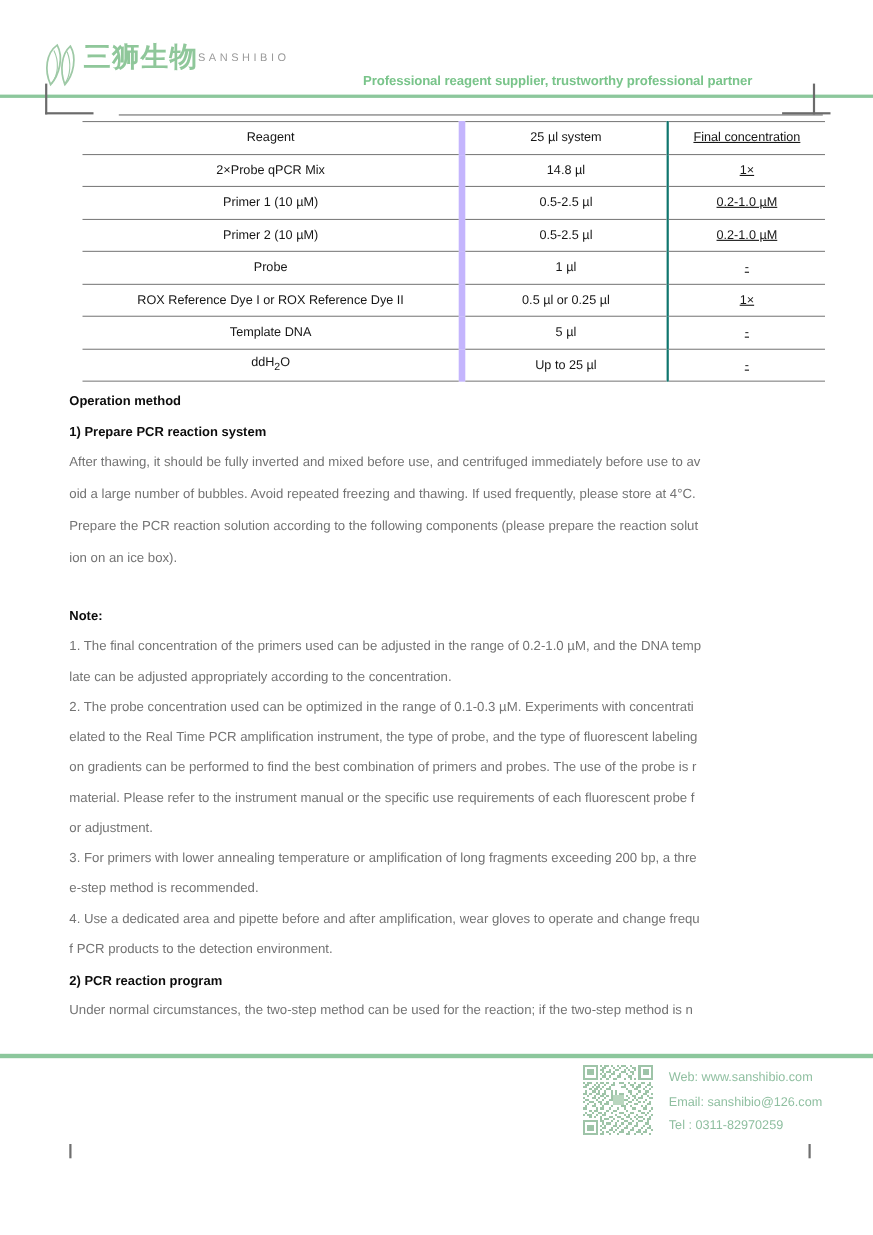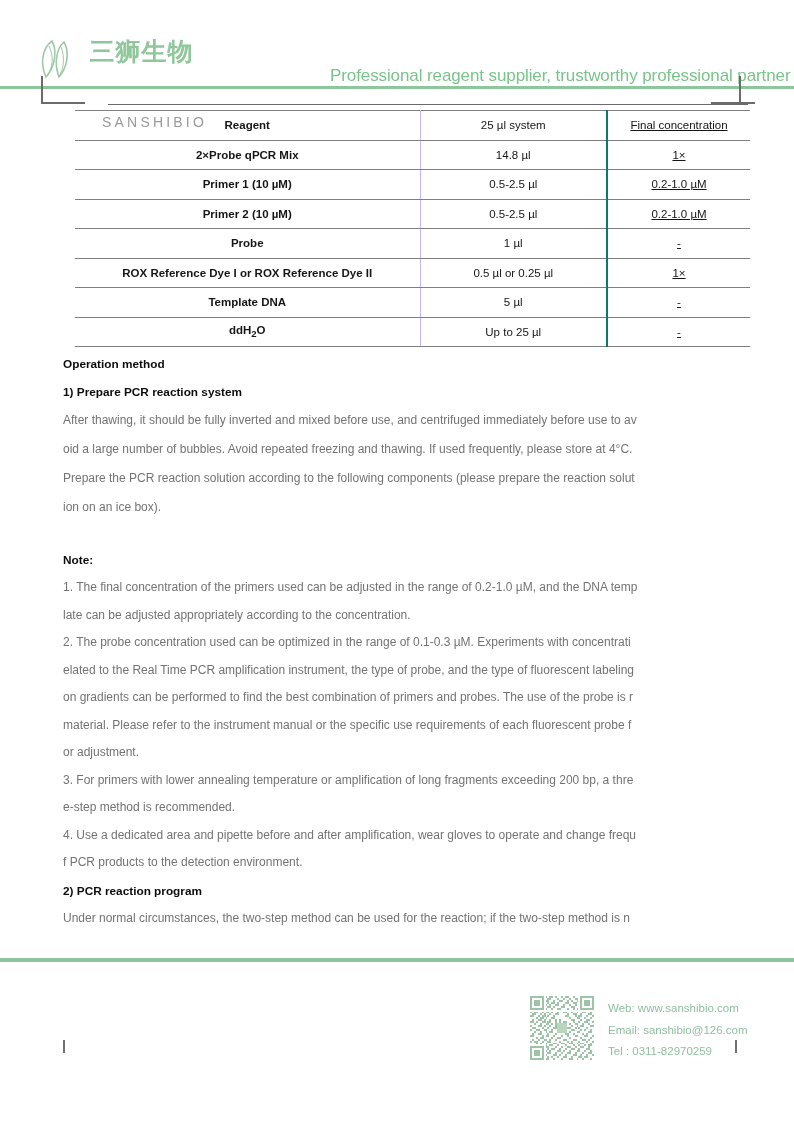--- a/index.html
+++ b/index.html
@@ -22,47 +22,45 @@
   }
   .logo-block {
     position: absolute;
     left: 38px; top: 38px;
     display: flex;
     align-items: flex-start;
   }
   .leaf-icon { width: 34px; height: 42px; display:block; }
   .logo-text {
     margin-left: 4px;
-    display: flex; flex-direction: column;
+    display: flex; flex-direction: row;
     align-items: center;
-    gap: 48px;
   }
   .logo-cn {
     font-family: "DejaVu Sans", sans-serif;
     font-size: 25px;
     font-weight: 700;
     line-height: 27px;
     color: #8fc79a;
     letter-spacing: 1px;
     white-space: nowrap;
   }
   .logo-en {
-    font-size: 14px;
+    font-size: 10px;
     letter-spacing: 3.2px;
     color: #9a9a9a;
     margin-top: 1px;
     font-weight: 400;
-    margin-left: 26px;
   }
   .tagline {
     position: absolute;
     left: 330px; top: 66px;
     width: 460px;
-    font-size: 17px;
-    font-weight: 400;
+    font-size: 12px;
+    font-weight: 700;
     color: #79c48a;
     white-space: nowrap;
     letter-spacing: -0.1px;
   }
   .header-rule {
     position: absolute;
     left: 0; top: 86px; width: 794px; height: 3px;
     background: #8cc79c;
   }
   
@@ -94,21 +92,21 @@
   }
   .rx-table td, .rx-table th {
     border-top: 1px solid #7f7f7f;
     border-bottom: 1px solid #7f7f7f;
     text-align: center;
     font-weight: 400;
     height: 29.5px;
     padding: 0 4px;
     white-space: nowrap;
   }
-  .rx-table .c0 { width: 345px; border-right: 1px solid #c4b5fd; font-weight: bold; }
+  .rx-table .c0 { width: 345px; border-right: 6px solid #c4b5fd; }
   .rx-table .c1 { width: 187px; border-right: 2px solid #0f766e; }
   .rx-table .c2 { width: 143px; text-decoration: underline; }
   .rx-table tr:first-child td { border-top: 1px solid #7f7f7f; }
 
   
   .content {
     position: absolute;
     left: 63px; top: 350px;
     width: 675px;
   }
@@ -128,21 +126,21 @@
   .spacer-md { height: 24px; }
 
   
   .footer-rule {
     position: absolute;
     left: 0; top: 958px; width: 794px; height: 4px;
     background: #8cc79c;
   }
   .footer {
     position: absolute;
-    left: 0; top: 990px; width: 794px; height: 80px;
+    left: 0; top: 962px; width: 794px; height: 80px;
   }
   .qr {
     position: absolute;
     left: 530px; top: 6px;
     width: 64px; height: 64px;
     background: #ffffff;
   }
   .contact {
     position: absolute;
     left: 608px; top: 8px;

